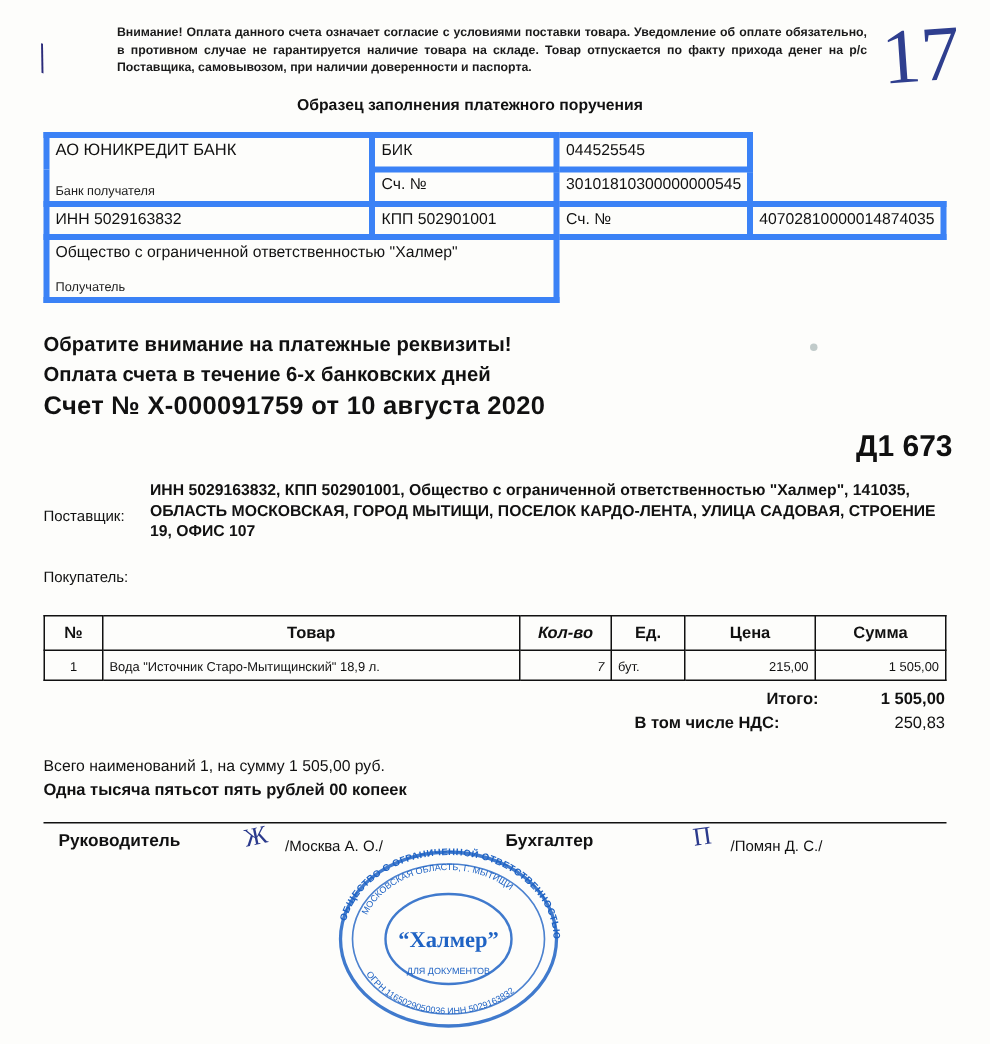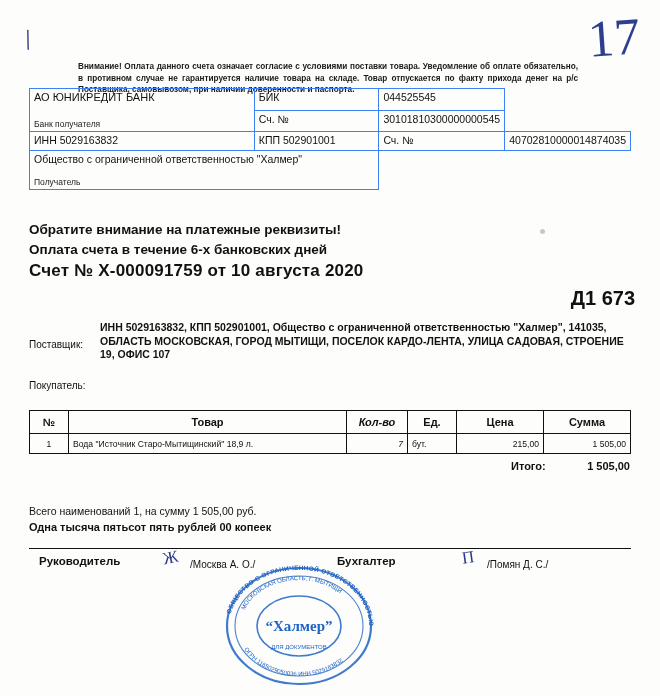--- a/index.html
+++ b/index.html
@@ -25,21 +25,20 @@
   .warning {
     position: absolute;
     left: 78px;
     top: 16px;
     width: 500px;
     font-size: 8.2px;
     line-height: 11.5px;
     font-weight: bold;
     text-align: justify;
     color: #1a1a1a;
-    margin-top: 45px;
   }
   .pen-mark-left {
     position: absolute;
     left: 24px;
     top: 24px;
     font-size: 28px;
     color: #2b2b7a;
     transform: rotate(18deg);
     font-family: "Liberation Serif", serif;
   }
@@ -64,21 +63,21 @@
   
   .bank-table {
     position: absolute;
     left: 29px;
     top: 88px;
     width: 602px;
     border-collapse: collapse;
     font-size: 10.5px;
   }
   .bank-table td {
-    border: 1px solid #3b82f6;
+    border: 4px solid #3b82f6;
     padding: 2px 4px;
     vertical-align: top;
     height: 14px;
   }
   .cell-tall { height: 30px; }
   .small-label {
     font-size: 8.5px;
     color: #222;
   }
   .bank-name { font-size: 11px; }
@@ -280,20 +279,21 @@
 </head>
 <body>
 
 <div class="page">
 
   <div class="pen-mark-left">\</div>
   <div class="pen-mark-right">17</div>
 
   <div class="warning">Внимание! Оплата данного счета означает согласие с условиями поставки товара. Уведомление об оплате обязательно, в противном случае не гарантируется наличие товара на складе. Товар отпускается по факту прихода денег на р/с Поставщика, самовывозом, при наличии доверенности и паспорта.</div>
 
+  <div class="sample-title">Образец заполнения платежного поручения</div>
 
   <table class="bank-table">
     <tbody>
         <tr>
       <td rowspan="2" style="width:330px;" class="cell-tall">
         <div class="bank-name">АО ЮНИКРЕДИТ БАНК</div>
         <div style="height:16px;"></div>
         <div class="small-label">Банк получателя</div>
       </td>
       <td style="width:68px;">БИК</td>
@@ -356,20 +356,24 @@
         <td class="c-sum">1 505,00</td>
       </tr>
     </tbody>
   </table>
 
   <div class="totals">
     <div class="row">
       <span class="lbl" style="margin-left:110px;">Итого:</span>
       <span class="val">1 505,00</span>
     </div>
+    <div class="row nds">
+      <span class="lbl" style="margin-left:22px;">В том числе НДС:</span>
+      <span class="val">250,83</span>
+    </div>
   </div>
 
   <div class="summary1">Всего наименований 1, на сумму 1 505,00 руб.</div>
   <div class="summary2">Одна тысяча пятьсот пять рублей 00 копеек</div>
 
   <div class="sig-line"></div>
   <div class="sig-dir-label">Руководитель</div>
   <div class="sig-scribble-1">Ж</div>
   <div class="sig-dir-name">/Москва А. О./</div>
   <div class="sig-acc-label">Бухгалтер</div>

